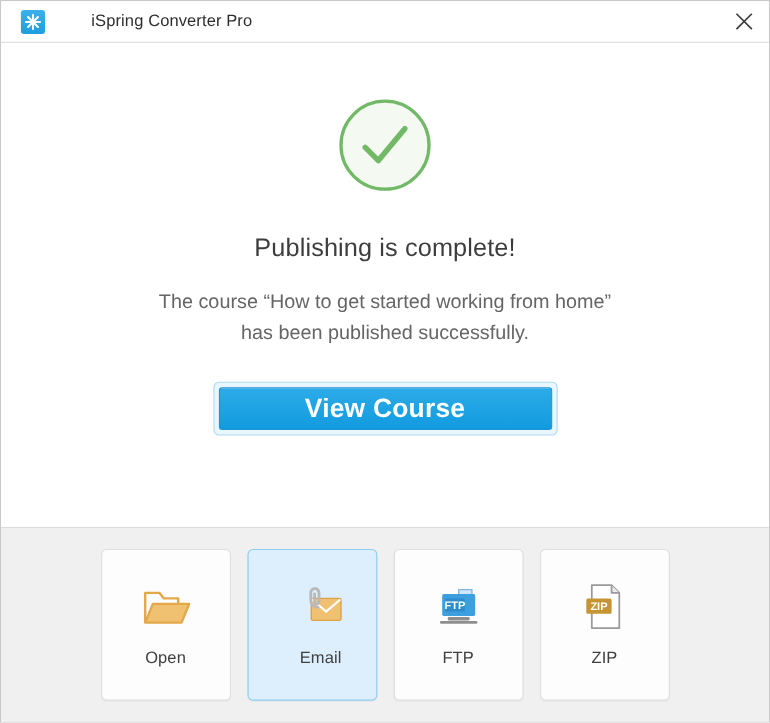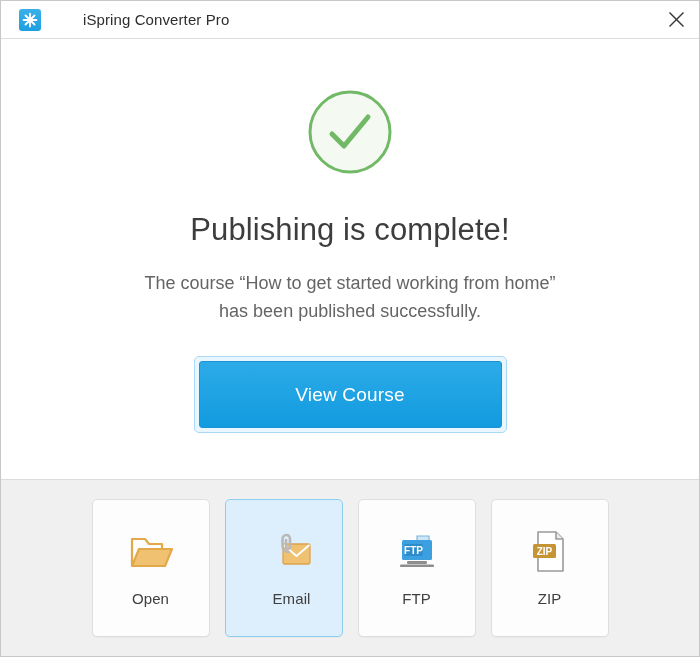--- a/index.html
+++ b/index.html
@@ -83,21 +83,21 @@
   }
 
   .status-circle {
     width: 86px;
     height: 86px;
     flex: 0 0 86px;
   }
 
   .headline {
     margin-top: 38px;
-    font-size: 31px;
+    font-size: 23px;
     color: #3d3d3d;
     font-weight: normal;
     letter-spacing: .1px;
     text-align: center;
     line-height: 1.1;
   }
 
   .subtext {
     margin-top: 22px;
     width: 430px;
@@ -111,28 +111,28 @@
   .primary-wrap {
     margin-top: 31px;
     padding: 4px;
     border: 1px solid #a9d9f5;
     border-radius: 5px;
     background: #eaf6fd;
   }
 
   .primary-btn {
     width: 303px;
-    height: 67px;
+    height: 39px;
     border: 1px solid #1c93d8;
     border-radius: 3px;
     background: linear-gradient(180deg, #2dabe8 0%, #119bdf 100%);
     color: #ffffff;
     font-family: "Liberation Sans", sans-serif;
-    font-size: 19px;
-    font-weight: normal;
+    font-size: 24px;
+    font-weight: bold;
     letter-spacing: .2px;
     cursor: pointer;
     display: flex;
     align-items: center;
     justify-content: center;
   }
 
   
   .footer {
     flex: 0 0 176px;

